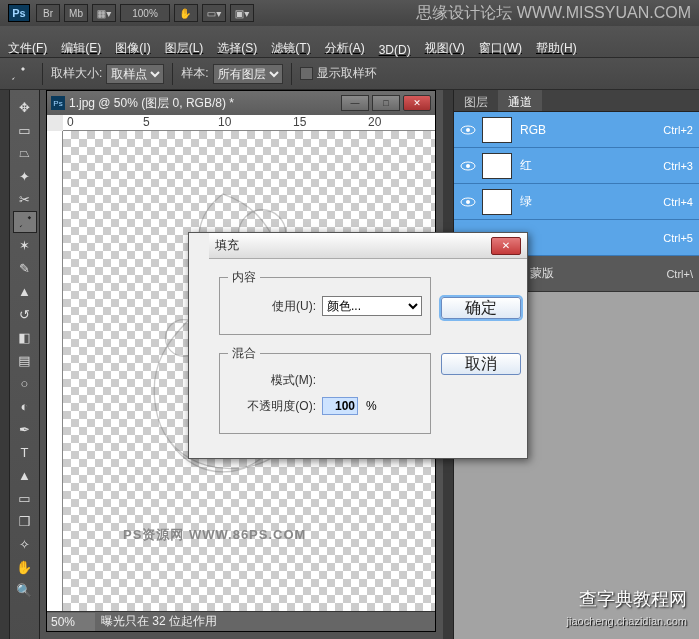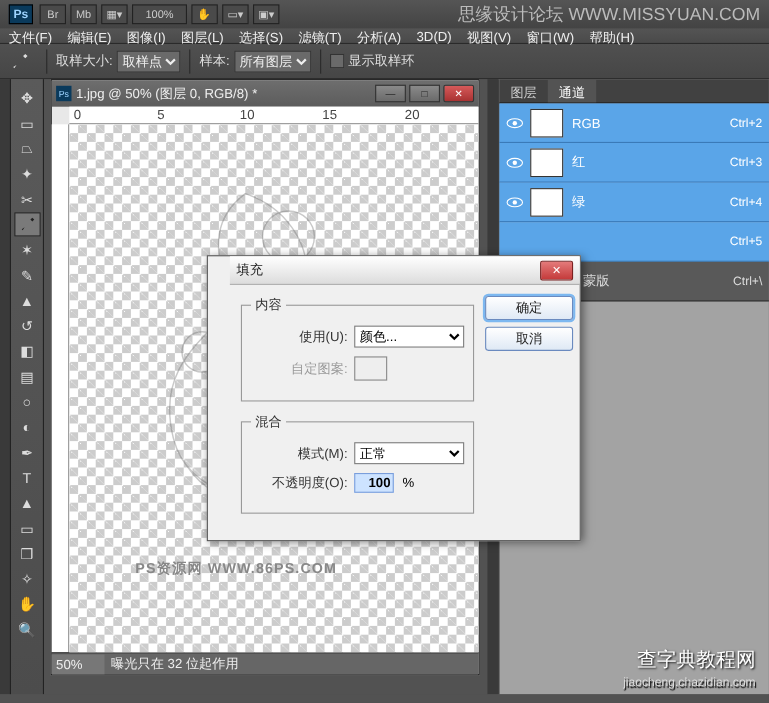--- a/index.html
+++ b/index.html
@@ -3,21 +3,21 @@
 <meta charset="utf-8">
 <style>
 * { margin: 0; padding: 0; box-sizing: border-box; font-family: "Microsoft YaHei", Tahoma, sans-serif; font-size: 12px; }
 body { background: #525252; width: 699px; height: 639px; overflow: hidden; position: relative; }
 
 .titlebar { background: linear-gradient(#555,#434343); height: 26px; display: flex; align-items: center; padding: 0 8px; color: #ddd; }
 .titlebar .ps-logo { width: 22px; height: 18px; background: #0a3a5c; border: 1px solid #000; color: #9fd4ff; font-weight: bold; display: flex; align-items: center; justify-content: center; margin-right: 6px; font-size: 11px; }
 .titlebar .tb-btn { width: 24px; height: 18px; background: #4a4a4a; border: 1px solid #222; margin-right: 4px; display: flex; align-items: center; justify-content: center; font-size: 10px; color: #ccc; }
 .titlebar .right-text { margin-left: auto; color: #bbb; font-size: 16px; }
 
-.menubar { background: linear-gradient(#545454,#4a4a4a); height: 14px; display: flex; align-items: flex-start; padding-left: 8px; border-bottom: 1px solid #2a2a2a; }
+.menubar { background: linear-gradient(#545454,#4a4a4a); height: 32px; display: flex; align-items: flex-end; padding-left: 8px; border-bottom: 1px solid #2a2a2a; text-decoration: underline; }
 .menubar span { color: #eee; margin-right: 14px; cursor: default; }
 
 .optionbar { background: linear-gradient(#505050,#464646); height: 32px; display: flex; align-items: center; padding-left: 6px; border-bottom: 1px solid #2a2a2a; color: #ddd; }
 .optionbar .tool-icon { width: 16px; height: 16px; margin: 0 8px 0 4px; }
 .optionbar .sep { width: 1px; height: 22px; background: #2a2a2a; margin: 0 8px; }
 .optionbar .label { margin-right: 4px; }
 .optionbar select { background: #6a6a6a; border: 1px solid #333; color: #eee; height: 20px; font-size: 12px; }
 .optionbar .chk { width: 13px; height: 13px; border: 1px solid #333; background: #6a6a6a; margin-right: 4px; }
 
 .main-area { display: flex; height: 559px; }
@@ -71,21 +71,21 @@
 .dialog .dlg-title .close-x { width: 30px; height: 18px; background: linear-gradient(#e47a7a,#c43a3a); border: 1px solid #7a2020; border-radius: 2px; color: #fff; display: flex; align-items: center; justify-content: center; font-size: 10px; }
 .dialog .body { padding: 10px 10px 14px 10px; display: flex; }
 .dialog fieldset { border: 1px solid #999; margin-bottom: 10px; padding: 10px 8px 10px 8px; }
 .dialog legend { color: #333; padding: 0 4px; }
 .dialog .row { display: flex; align-items: center; margin-bottom: 8px; }
 .dialog .row label { flex: 0 0 88px; text-align: right; margin-right: 6px; color: #333; }
 .dialog select { border: 1px solid #7a7a7a; background: #fff; height: 20px; width: 100px; font-size: 12px; }
 .dialog .pattern-sw { width: 30px; height: 22px; border: 1px solid #888; background: #eee; display: inline-block; }
 .dialog input[type=text] { border: 1px solid #7a9edb; width: 36px; height: 18px; padding: 0 2px; color: #000; background: #cde3ff; text-align: right; font-weight: bold; }
 .dialog .btns { width: 82px; margin-left: 10px; }
-.dialog .btns button { width: 80px; height: 22px; margin-bottom: 6px; border: 1px solid #6a8abf; border-radius: 3px; background: linear-gradient(#fff,#dfe9f5); color: #222; font-size: 12px; }
+.dialog .btns button { width: 80px; height: 22px; margin-bottom: 6px; border: 1px solid #6a8abf; border-radius: 3px; background: linear-gradient(#fff,#dfe9f5); color: #222; font-size: 16px; margin-top: 28px; }
 .dialog .btns button.primary { box-shadow: 0 0 0 2px #7db8f0; }
 .dialog .chk-row { display: flex; align-items: center; margin-top: 4px; }
 .dialog .chk-row input { margin-right: 4px; }
 
 .wm1 { position: absolute; right: 12px; bottom: 28px; color: #fff; font-size: 18px; font-family: "KaiTi","STKaiti",serif; text-shadow: 1px 1px 2px #000; }
 .wm2 { position: absolute; right: 12px; bottom: 12px; color: #ddd; font-size: 11px; text-shadow: 1px 1px 1px #000; }
 </style>
 </head>
 <body>
 
@@ -255,30 +255,25 @@
     <div class="close-x">✕</div>
   </div>
   <div class="body">
     <div style="flex:1">
       <fieldset>
         <legend>内容</legend>
         <div class="row">
           <label>使用(U):</label>
           <select><option>颜色...</option></select>
         </div>
-        <div class="row">
-          <label style="color:#999">自定图案:</label>
-          <span class="pattern-sw"></span>
-        </div>
       </fieldset>
       <fieldset>
         <legend>混合</legend>
         <div class="row">
           <label>模式(M):</label>
-          <select><option>正常</option></select>
         </div>
         <div class="row">
           <label>不透明度(O):</label>
           <input type="text" value="100" style="">
           <span style="margin-left:8px">%</span>
         </div>
       </fieldset>
     </div>
     <div class="btns">
       <button class="primary">确定</button>

